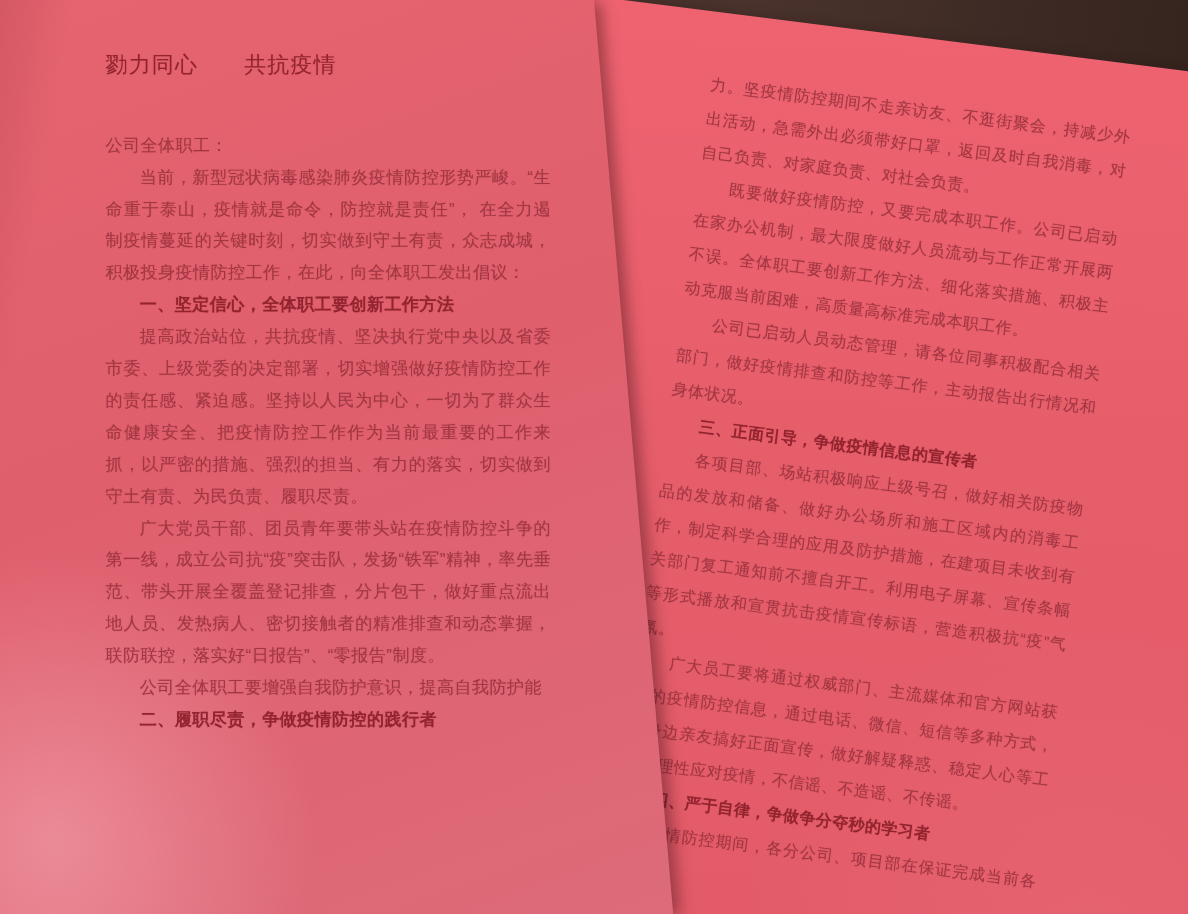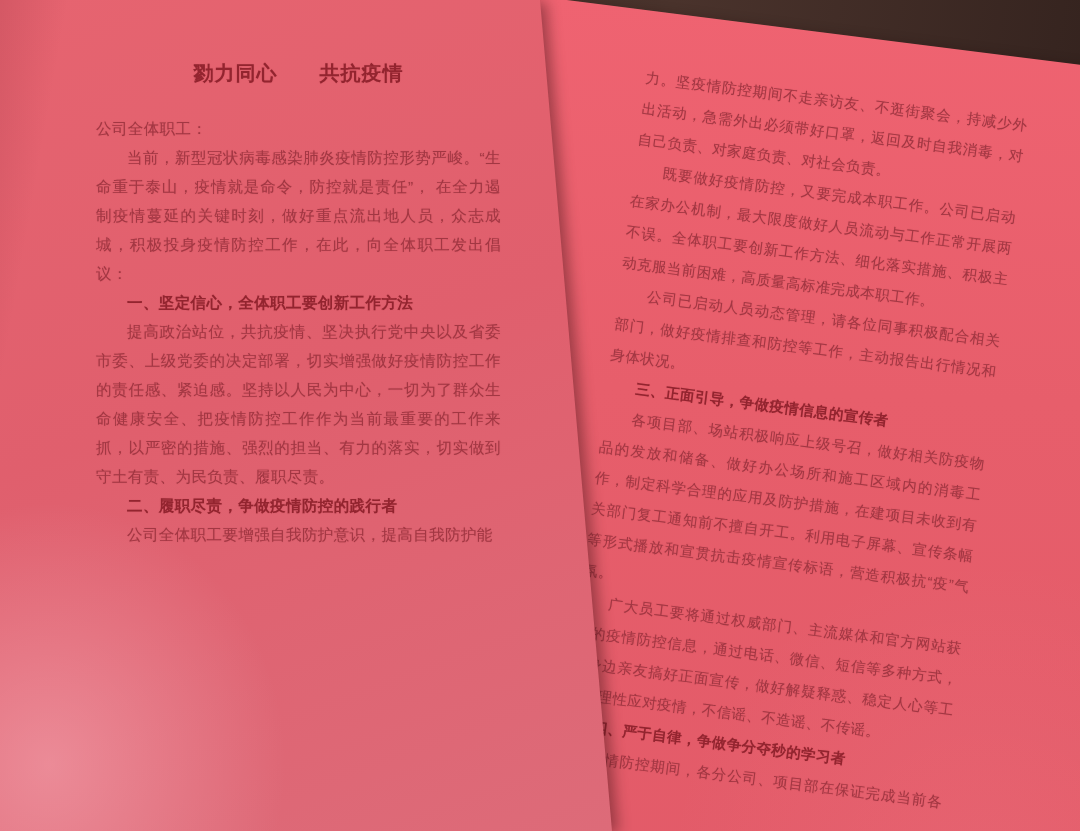--- a/index.html
+++ b/index.html
@@ -49,24 +49,24 @@
       linear-gradient(160deg, #e66470 0%, var(--c-paper-left,#e05f6d) 45%, #dd6b79 100%);
     pointer-events:auto;
   }
   .left-text{
     position:absolute;left:96px;top:40px;width:405px;
     font-size:15.5px;line-height:29px;letter-spacing:0.4px;
     color:var(--c-text,#a23743);
     text-align:justify;
   }
   .doc-title{
-    font-size:20px;line-height:38px;font-weight:700;letter-spacing:1px;
-    text-align:center;color:var(--c-heading,#93242f);margin-top:14px;
+    font-size:20px;line-height:38px;font-weight:400;letter-spacing:1px;
+    text-align:left;color:var(--c-heading,#93242f);
   }
-  .salutation{margin-top:22px;text-indent:0;}
+  .salutation{margin-top:40px;text-indent:0;}
   .para{margin:0;text-indent:2em;}
   .para.body-cont{text-indent:0;}
   .para.heading{font-weight:700;color:var(--c-heading,#93242f);text-indent:2em;}
   
   .left-text,.right-text{text-shadow:0 0 1px rgba(150,45,55,0.35);}
 </style>
 </head>
 <body style="--c-paper-left: #e05f6d; --c-paper-right: #e75e6b; --c-text: #a23743; --c-heading: #93242f; --c-background: #3e2a24;">
 
 <div class="photo">
@@ -85,23 +85,24 @@
         <div class="para body">疫情防控期间，各分公司、项目部在保证完成当前各项</div>
       </div>
   </div>
 
   <div class="page-left-wrap">
     <div class="page-left">
       <div class="left-text">
         <div class="doc-title">勠力同心　　共抗疫情</div>
         <div class="salutation">公司全体职工：</div>
         <div>
-            <div class="para body">当前，新型冠状病毒感染肺炎疫情防控形势严峻。“生命重于泰山，疫情就是命令，防控就是责任”， 在全力遏制疫情蔓延的关键时刻，做好重点流出地人员，众志成城，积极投身疫情防控工作，在此，向全体职工发出倡议：</div>
+            <div class="para body">当前，新型冠状病毒感染肺炎疫情防控形势严峻。“生命重于泰山，疫情就是命令，防控就是责任”， 在全力遏制疫情蔓延的关键时刻，切实做到守土有责，众志成城，积极投身疫情防控工作，在此，向全体职工发出倡议：</div>
             <div class="para heading">一、坚定信心，全体职工要创新工作方法</div>
             <div class="para body">提高政治站位，共抗疫情、坚决执行党中央以及省委市委、上级党委的决定部署，切实增强做好疫情防控工作的责任感、紧迫感。坚持以人民为中心，一切为了群众生命健康安全、把疫情防控工作作为当前最重要的工作来抓，以严密的措施、强烈的担当、有力的落实，切实做到守土有责、为民负责、履职尽责。</div>
+            <div class="para body">广大党员干部、团员青年要带头站在疫情防控斗争的第一线，成立公司抗“疫”突击队，发扬“铁军”精神，率先垂范、带头开展全覆盖登记排查，分片包干，做好重点流出地人员、发热病人、密切接触者的精准排查和动态掌握，联防联控，落实好“日报告”、“零报告”制度。</div>
+            <div class="para body">公司全体职工要增强自我防护意识，提高自我防护能</div>
             <div class="para heading">二、履职尽责，争做疫情防控的践行者</div>
-            <div class="para body">公司全体职工要增强自我防护意识，提高自我防护能</div>
           </div>
       </div>
     </div>
   </div>
 
 </div>
 
 </body></html>

